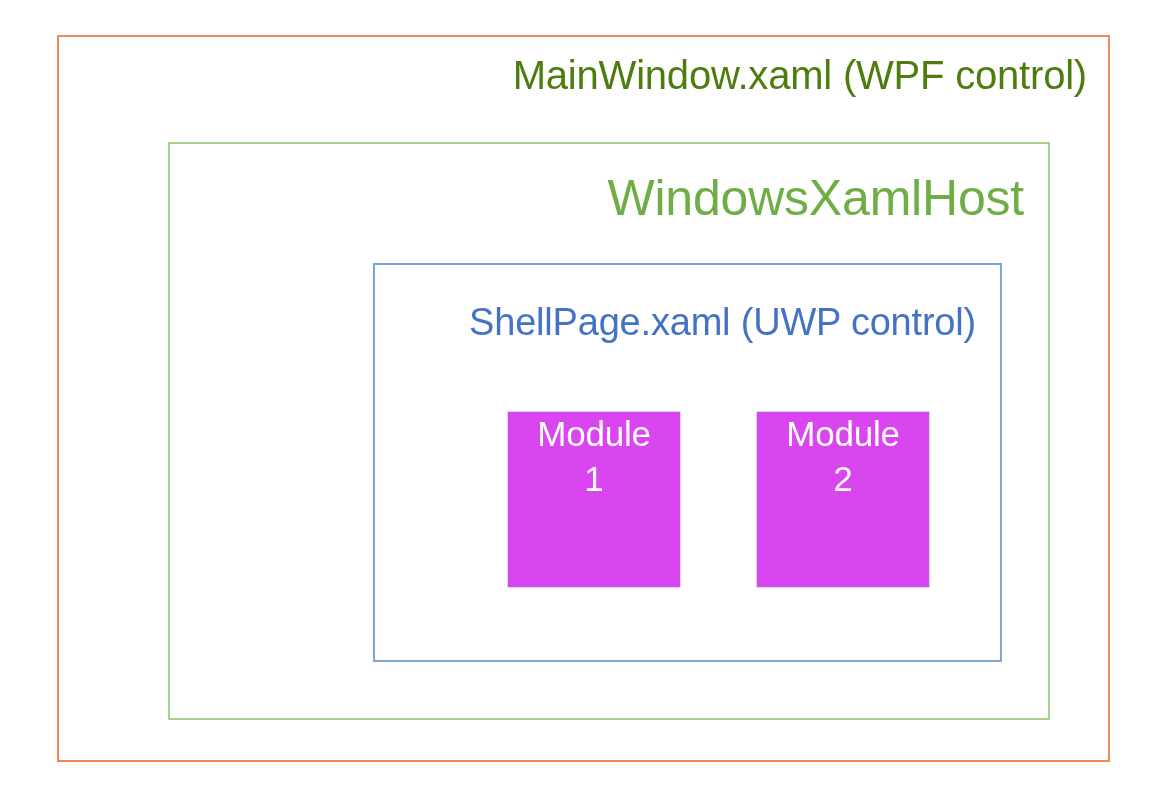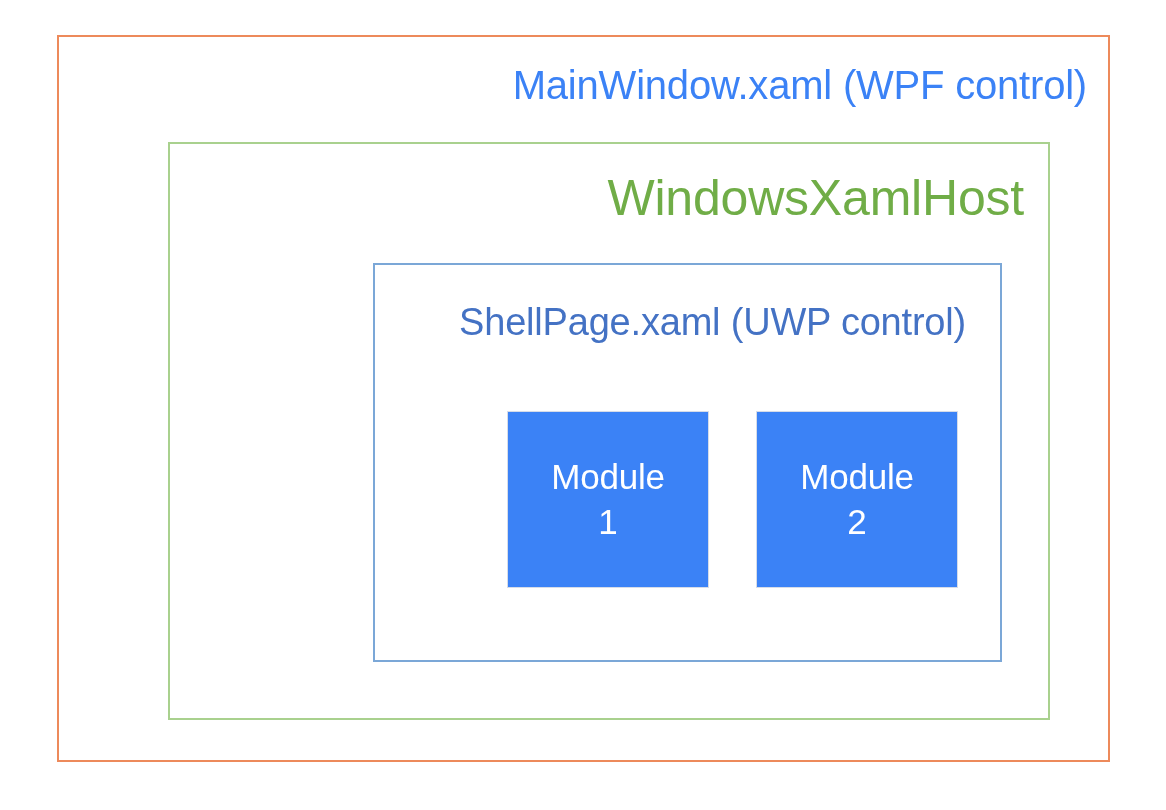--- a/index.html
+++ b/index.html
@@ -32,24 +32,24 @@
     top: 35px;
     width: 1053px;
     height: 727px;
     border: 2px solid #ED8A5B;
     box-sizing: border-box;
     background: transparent;
   }
   .label-wpf {
     position: absolute;
     right: 21px;
-    top: 26px;
+    top: 16px;
     font-size: 40px;
     line-height: 1.12;
-    color: #3b82f6;
+    color: #4d7c0f;
     white-space: nowrap;
     letter-spacing: -0.2px;
   }
 
   
   .box-xamlhost {
     position: absolute;
     left: 166px;
     top: 140px;
     width: 882px;
@@ -75,39 +75,38 @@
     left: 369px;
     top: 259px;
     width: 629px;
     height: 399px;
     border: 2px solid #7BA7D7;
     box-sizing: border-box;
     background: transparent;
   }
   .label-shellpage {
     position: absolute;
-    right: 34px;
+    right: 24px;
     top: 36px;
     font-size: 38px;
     line-height: 1.12;
     color: #4472C4;
     white-space: nowrap;
     letter-spacing: -0.2px;
   }
 
   
   .module-box {
     position: absolute;
-    width: 202px;
+    width: 174px;
     height: 177px;
-    background: #3b82f6;
+    background: #d946ef;
     border: 1px solid #D6DCE8;
     box-sizing: border-box;
     display: flex;
-    align-items: center;
     justify-content: center;
     text-align: center;
     color: #ffffff;
     font-size: 35px;
     line-height: 1.28;
     letter-spacing: -0.2px;
   }
 
   .module-label {
     display: block;

